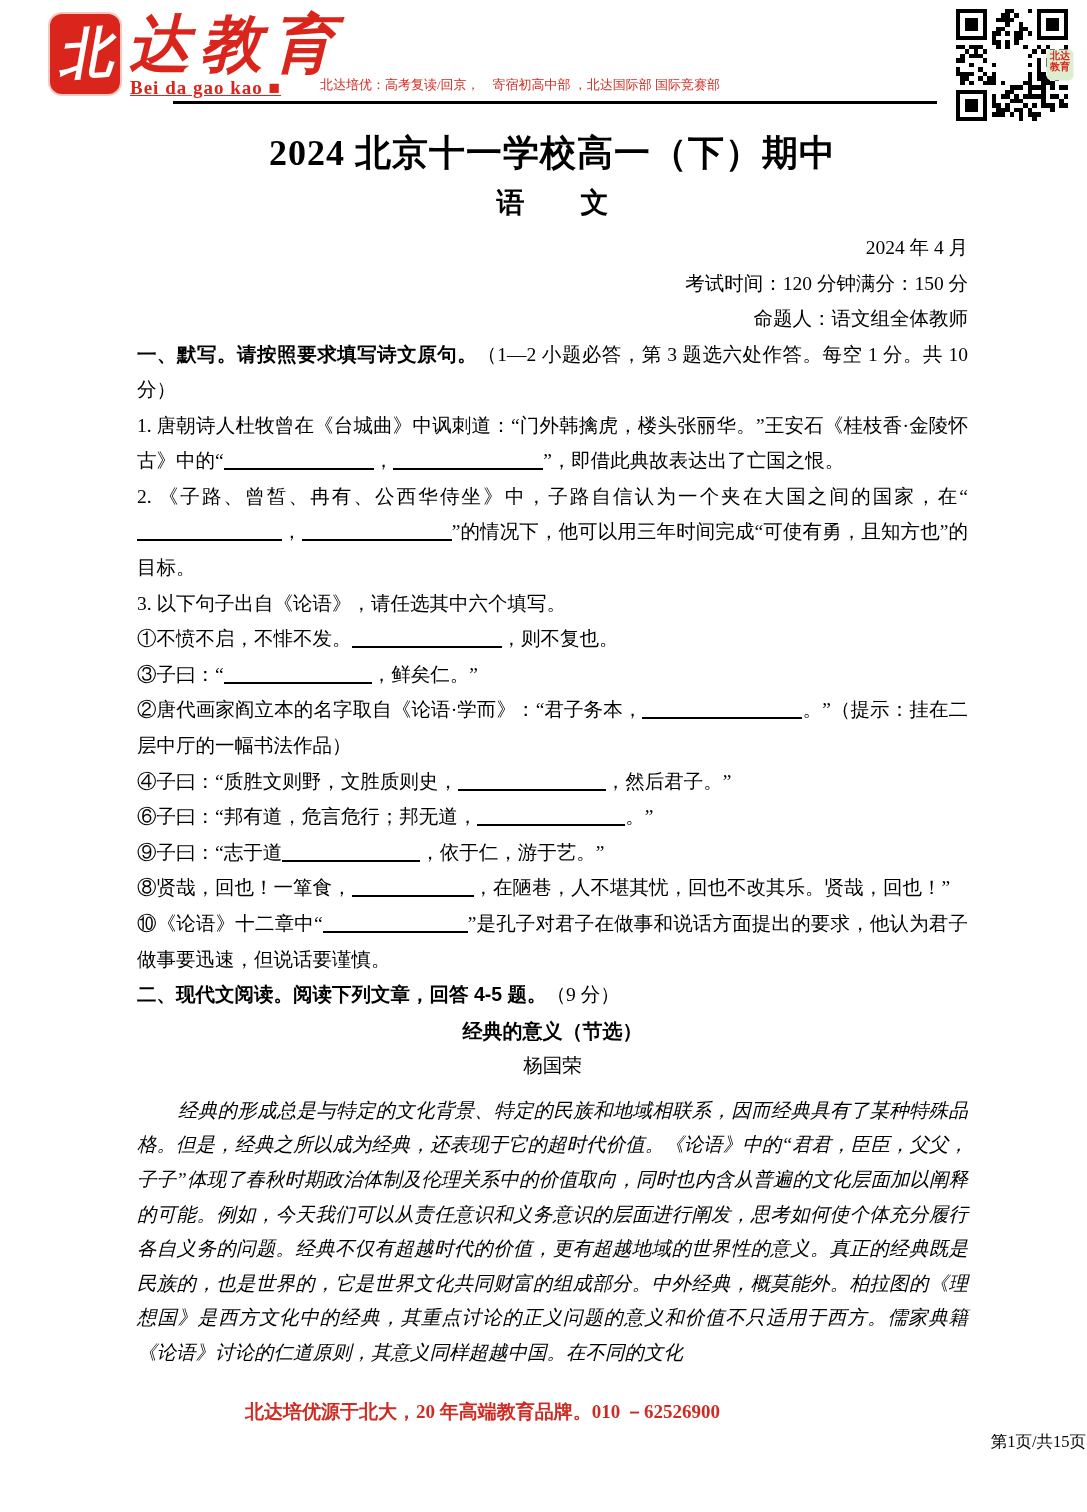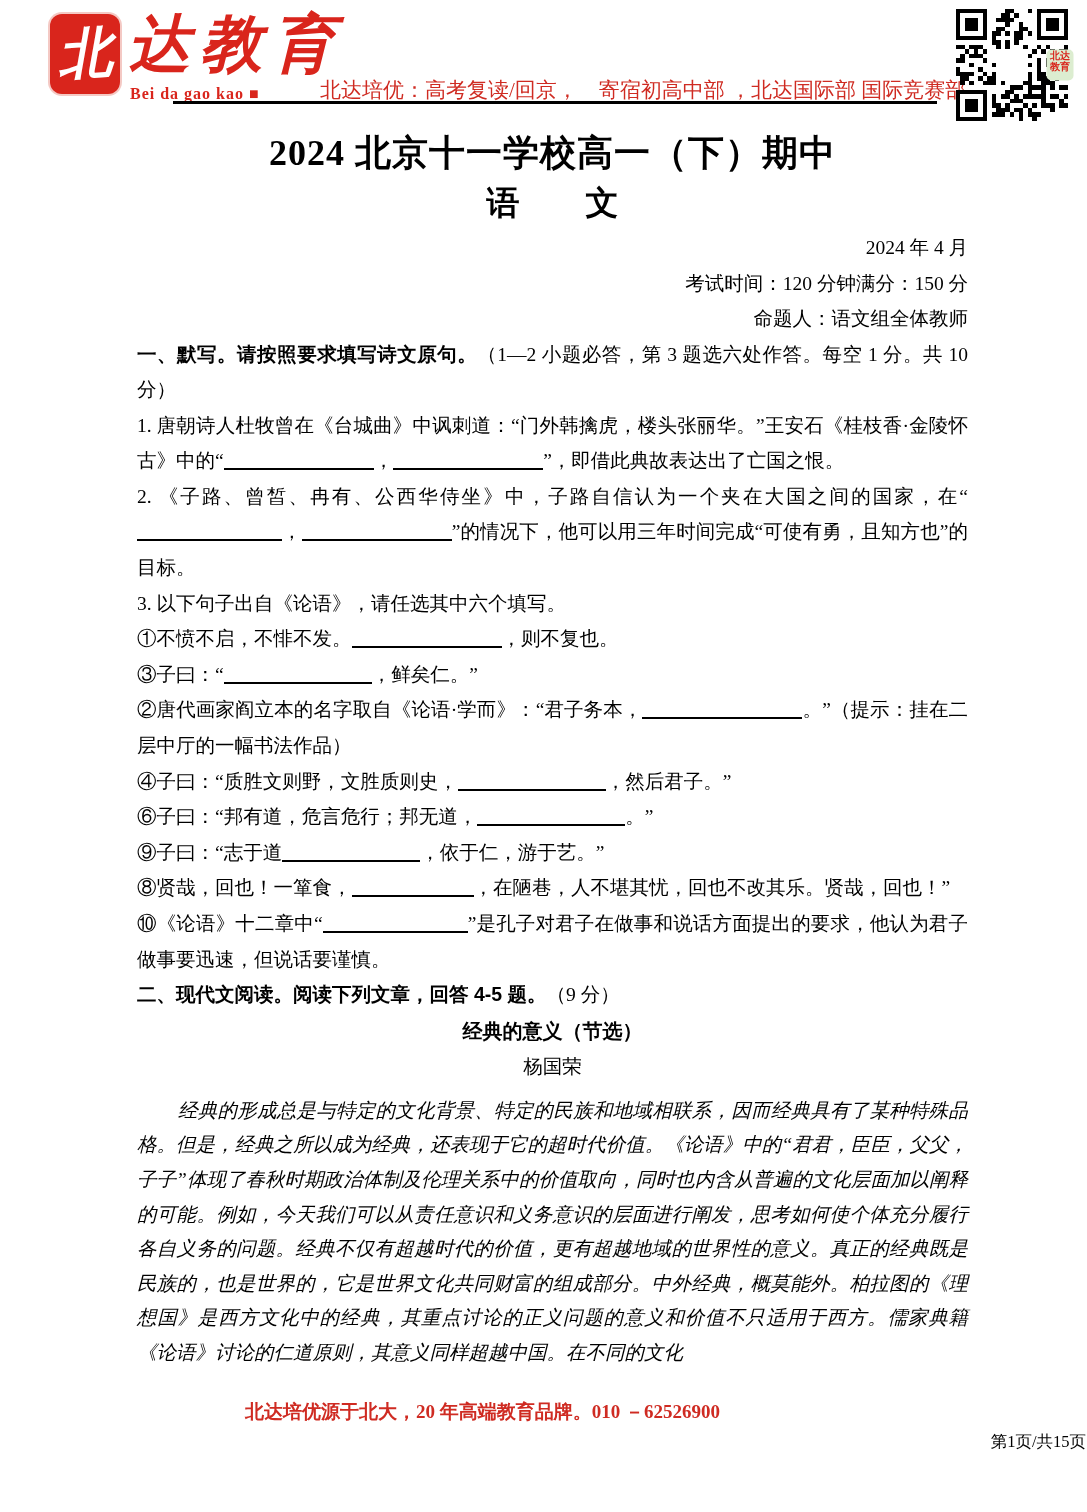--- a/index.html
+++ b/index.html
@@ -27,60 +27,61 @@
   .logo-seal .seal-char{
     color:#fff;font-size:54px;font-weight:bold;font-style:italic;
     font-family:"Liberation Serif",serif;transform:rotate(-4deg);
   }
   .brand-script{
     position:absolute;left:128px;top:2px;color:var(--logo-red);
     font-size:62px;font-weight:bold;font-style:italic;letter-spacing:10px;
     font-family:"Liberation Serif","DejaVu Serif",serif;white-space:nowrap;
   }
   .brand-sub{
-    position:absolute;left:130px;top:85px;color:var(--logo-red);
-    font-size:16px;font-weight:bold;font-family:"Liberation Serif",serif;
+    position:absolute;left:130px;top:77px;color:var(--logo-red);
+    font-size:19px;font-weight:bold;font-family:"Liberation Serif",serif;
     letter-spacing:1px;
+    text-decoration:underline;
   }
   .tagline{
     position:absolute;left:320px;top:76px;color:var(--red);
-    font-size:21px;white-space:nowrap;
+    font-size:13px;white-space:nowrap;
   }
   .header-rule{position:absolute;left:173px;top:101px;width:764px;height:3px;background:#000;}
   .qr{position:absolute;right:18px;top:9px;width:114px;height:112px;}
   .qr svg{width:114px;height:112px;display:block;}
   .qr-center{
     position:absolute;left:50%;top:50%;transform:translate(-50%,-50%);
     width:27px;height:31px;background:#dcedd0;border-radius:5px;
     display:flex;flex-direction:column;align-items:center;justify-content:flex-start;
     color:var(--logo-red);font-size:10px;line-height:11px;font-weight:bold;margin-left:48px;
   }
 
   
   .content{position:absolute;left:137px;top:118px;width:831px;}
   .t-main{
     text-align:center;font-size:36px;font-weight:bold;margin-top:17px;
     line-height:37px;letter-spacing:1px;
   }
   .t-subject{
-    text-align:center;font-size:33px;font-weight:bold;margin-top:10px;line-height:42px;
+    text-align:center;font-size:28px;font-weight:bold;margin-top:10px;line-height:42px;
   }
   .meta{text-align:right;font-size:19.5px;line-height:35.5px;}
   .meta-block{margin-top:6px;}
   .q{font-size:19.5px;line-height:35.6px;text-align:justify;}
   .hbold,.b{font-family:"Liberation Sans","DejaVu Sans",sans-serif;font-weight:bold;font-size:19.5px;}
   .blank{
     display:inline-block;border-bottom:2px solid #000;height:18px;
     vertical-align:-3px;
   }
   .article-title{
     text-align:center;font-family:"Liberation Sans","DejaVu Sans",sans-serif;
     font-weight:bold;font-size:20px;line-height:36px;
   }
-  .article-author{text-align:center;font-size:19.5px;line-height:36px;}
+  .article-author{text-align:center;font-size:19.5px;line-height:36px;font-family:Liberation Mono, monospace;}
   .article-body{
     font-size:19.5px;line-height:34.6px;text-align:justify;
     font-style:italic;text-indent:41px;margin-top:9px;
   }
 
   
   .footer-promo{
     position:absolute;left:245px;top:1399px;color:var(--red);
     font-size:19px;font-weight:bold;white-space:nowrap;
   }

